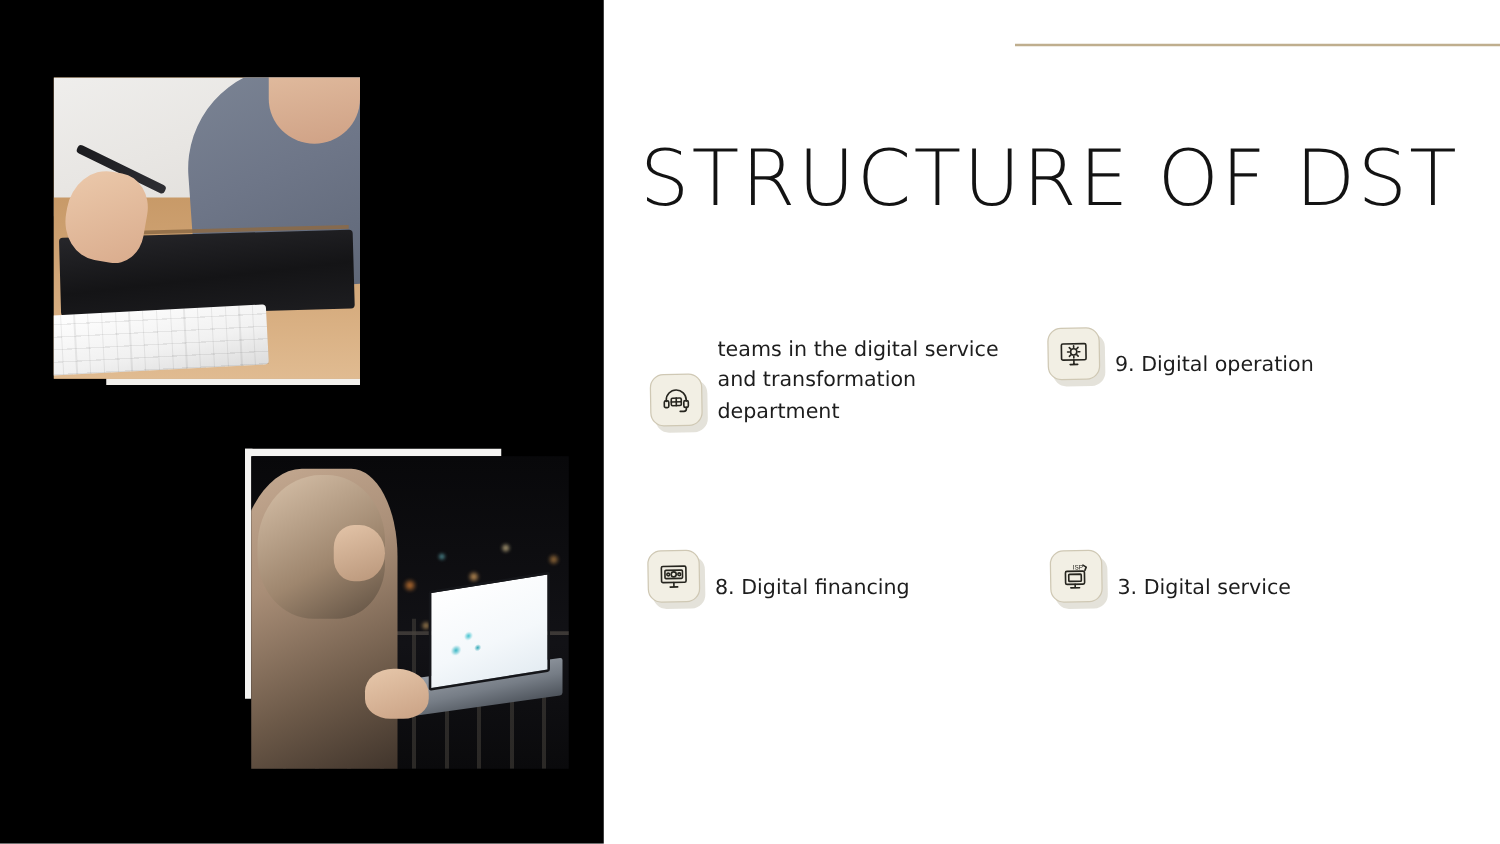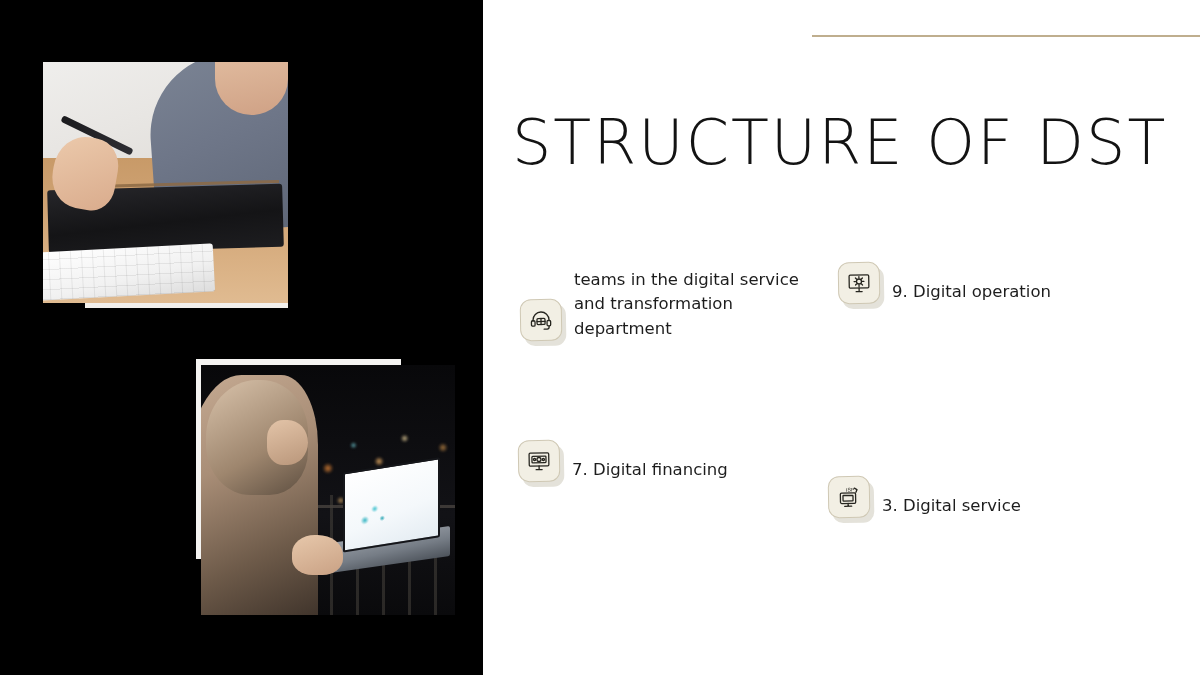--- a/index.html
+++ b/index.html
@@ -179,21 +179,21 @@
   .grid{
     position:absolute; left:512px; top:262px;
     width:640px; height:280px;
   }
   .cell{
     position:absolute; display:flex; align-items:flex-end; gap:12px;
   }
   .cell-0{ left:8px;   top:0px;   width:300px; }
   .cell-1{ left:326px; top:0px;   width:300px; }
   .cell-2{ left:6px;   top:178px; width:300px; }
-  .cell-3{ left:316px; top:178px; width:300px;margin-top:36px; }
+  .cell-3{ left:328px; top:178px; width:300px; }
 
   .icon-tile{
     flex:0 0 auto;
     width:42px; height:42px;
     background:#f2efe4;
     border:1px solid #cfc8b4;
     border-radius:11px;
     position:relative;
     box-shadow:4px 5px 0 rgba(196,190,172,.45);
     display:flex; align-items:center; justify-content:center;
@@ -291,21 +291,21 @@
     <span class="icon-tile">
       <svg width="24" height="24" viewBox="0 0 24 24" fill="none" stroke="#26251f" stroke-width="1.3" stroke-linecap="round" stroke-linejoin="round">
         <rect x="2.2" y="4" width="19.6" height="13" rx="1.2"></rect>
         <path d="M9 20.6h6M12 17v3.6"></path>
         <rect x="5" y="7.2" width="14" height="6.6" rx="0.8"></rect>
         <circle cx="12" cy="10.5" r="2"></circle>
         <circle cx="7.6" cy="10.5" r="1.1"></circle>
         <circle cx="16.4" cy="10.5" r="1.1"></circle>
       </svg>
     </span>
-    <span class="cell-text">7. Digital financing</span>
+    <span class="cell-text">8. Digital financing</span>
   </div>
 
   <div class="cell cell-3">
     <span class="icon-tile">
       <svg width="24" height="24" viewBox="0 0 24 24" fill="none" stroke="#26251f" stroke-width="1.3" stroke-linecap="round" stroke-linejoin="round">
         <rect x="3.4" y="8" width="15.2" height="10.4" rx="1.2"></rect>
         <path d="M7.5 21.2h7M11 18.4v2.8"></path>
         <rect x="6" y="10.4" width="10" height="5.6" rx="0.6"></rect>
         <path d="M17.5 3.2l2.6 1.6-1.1 2.6"></path>
         <text x="9.2" y="6.6" font-size="5.2" font-family="sans-serif" stroke="none" fill="#26251f">ISP</text>

